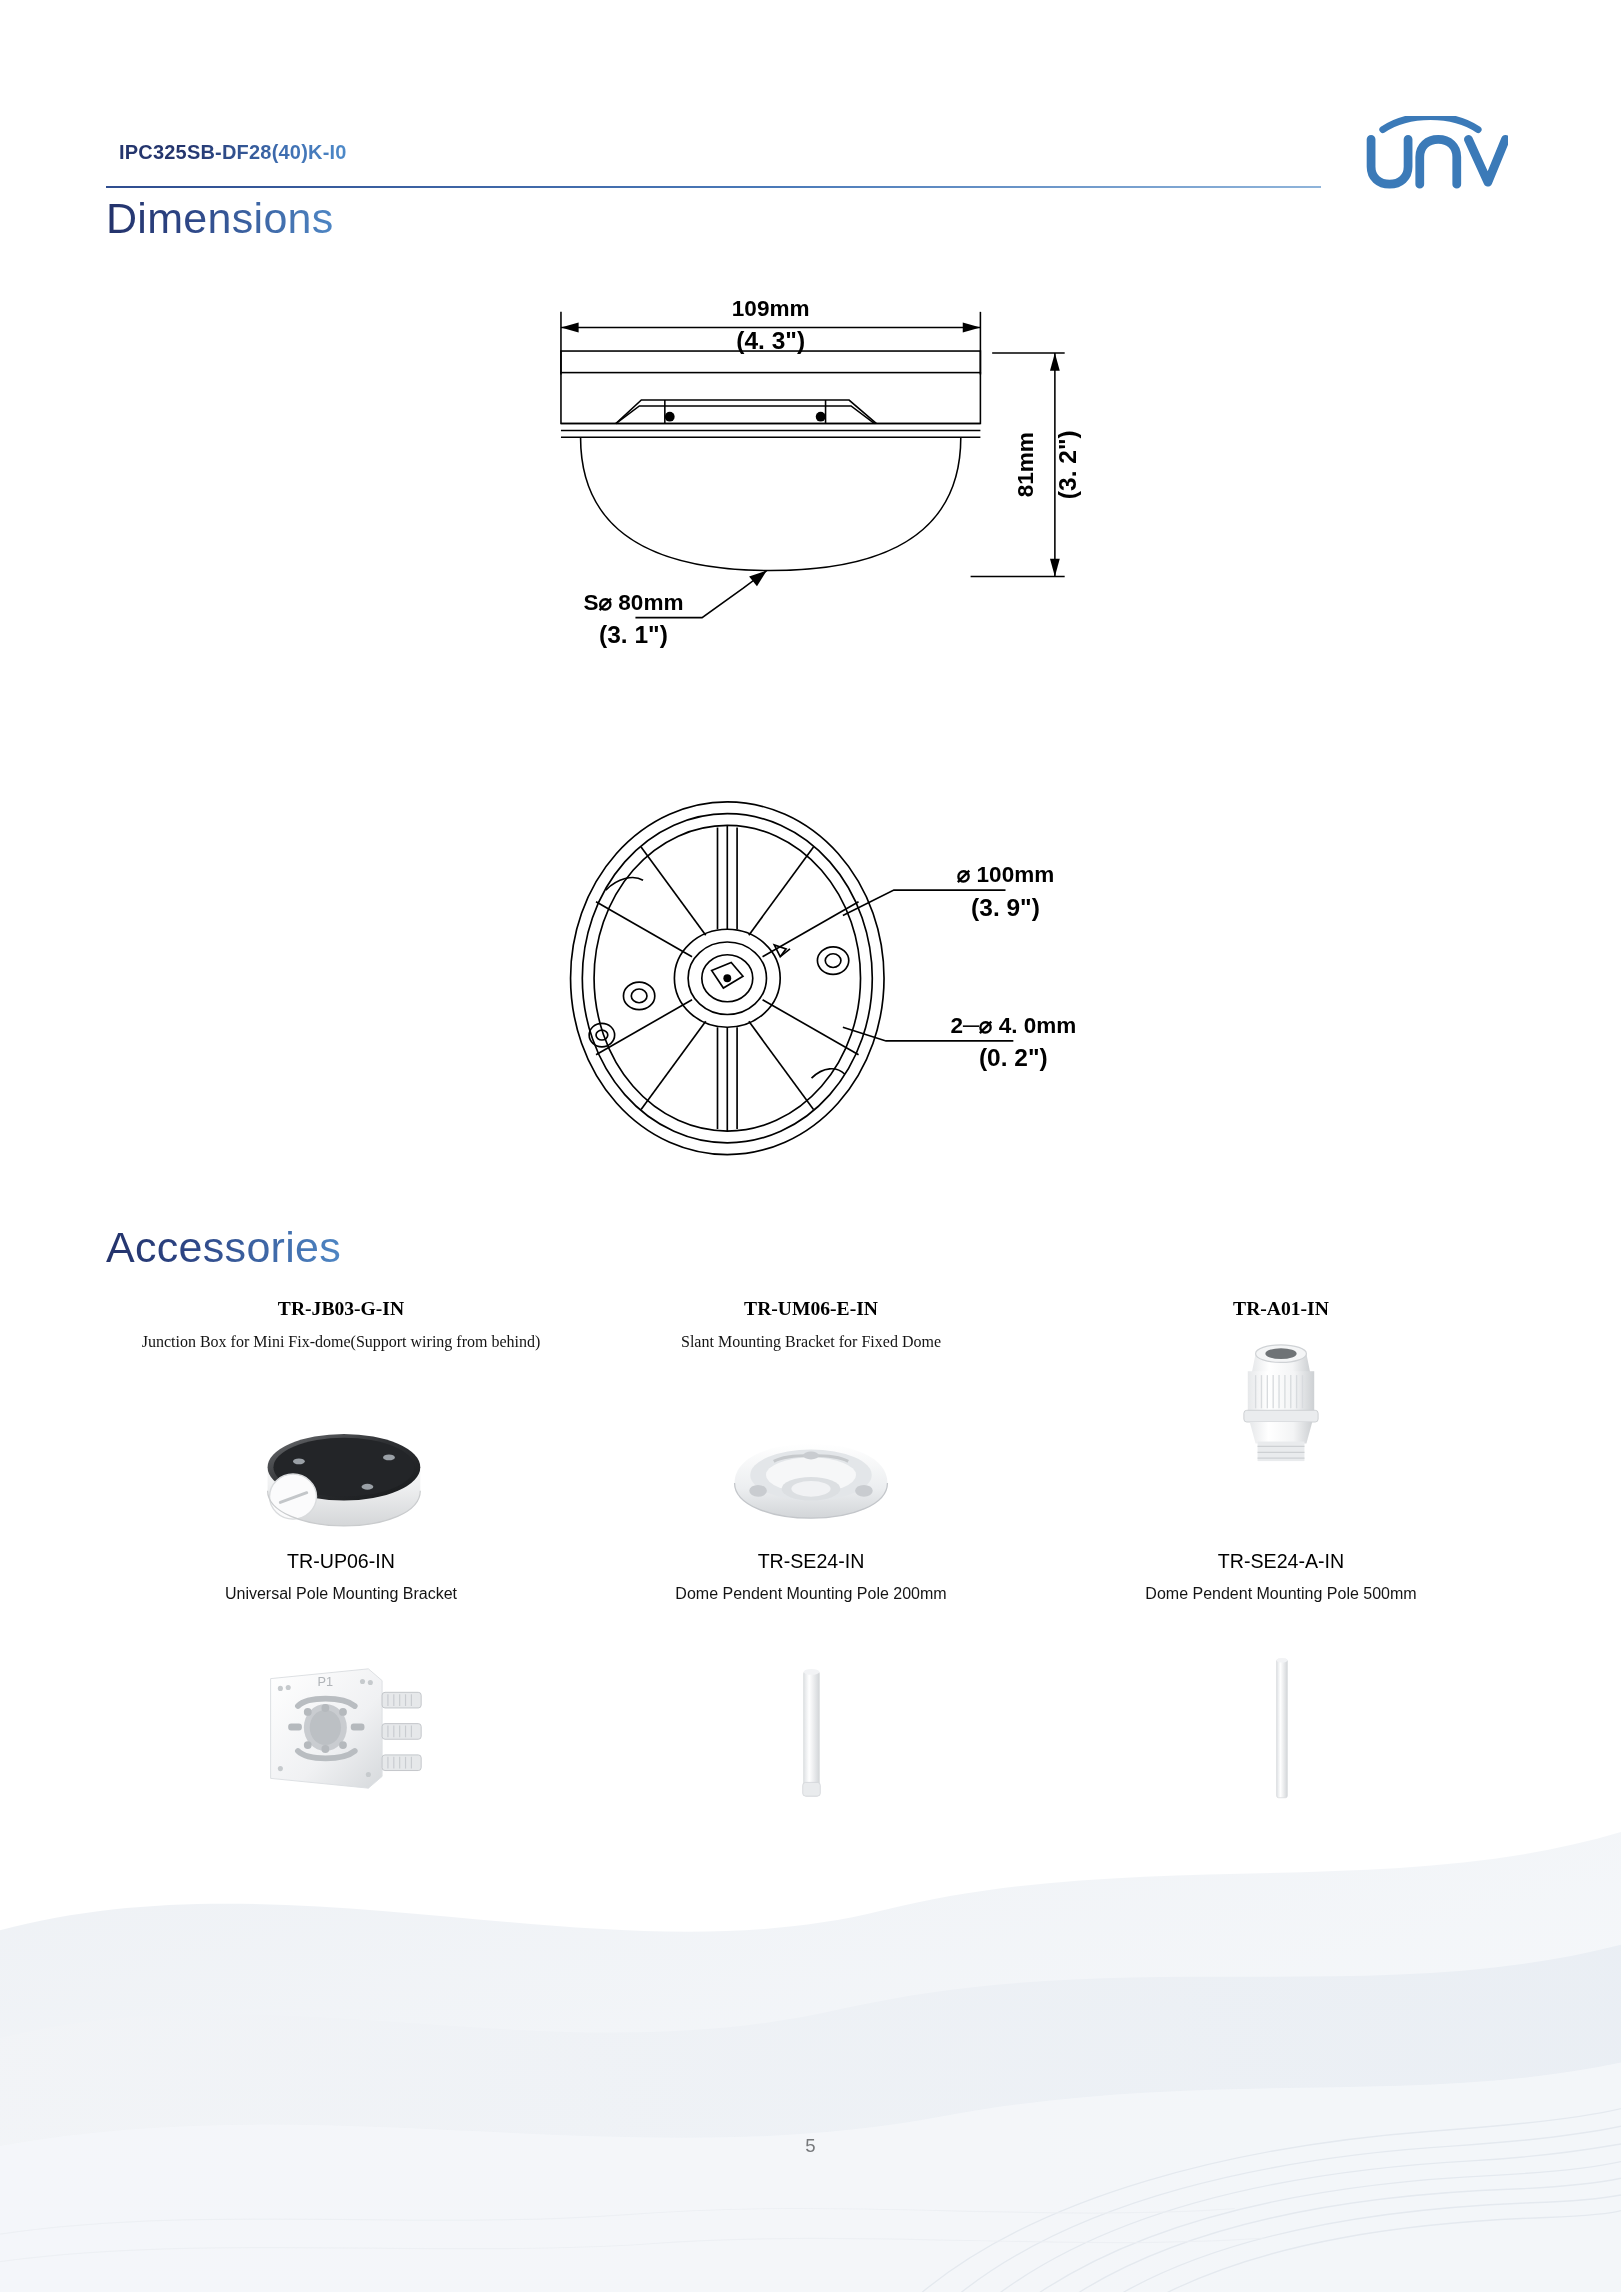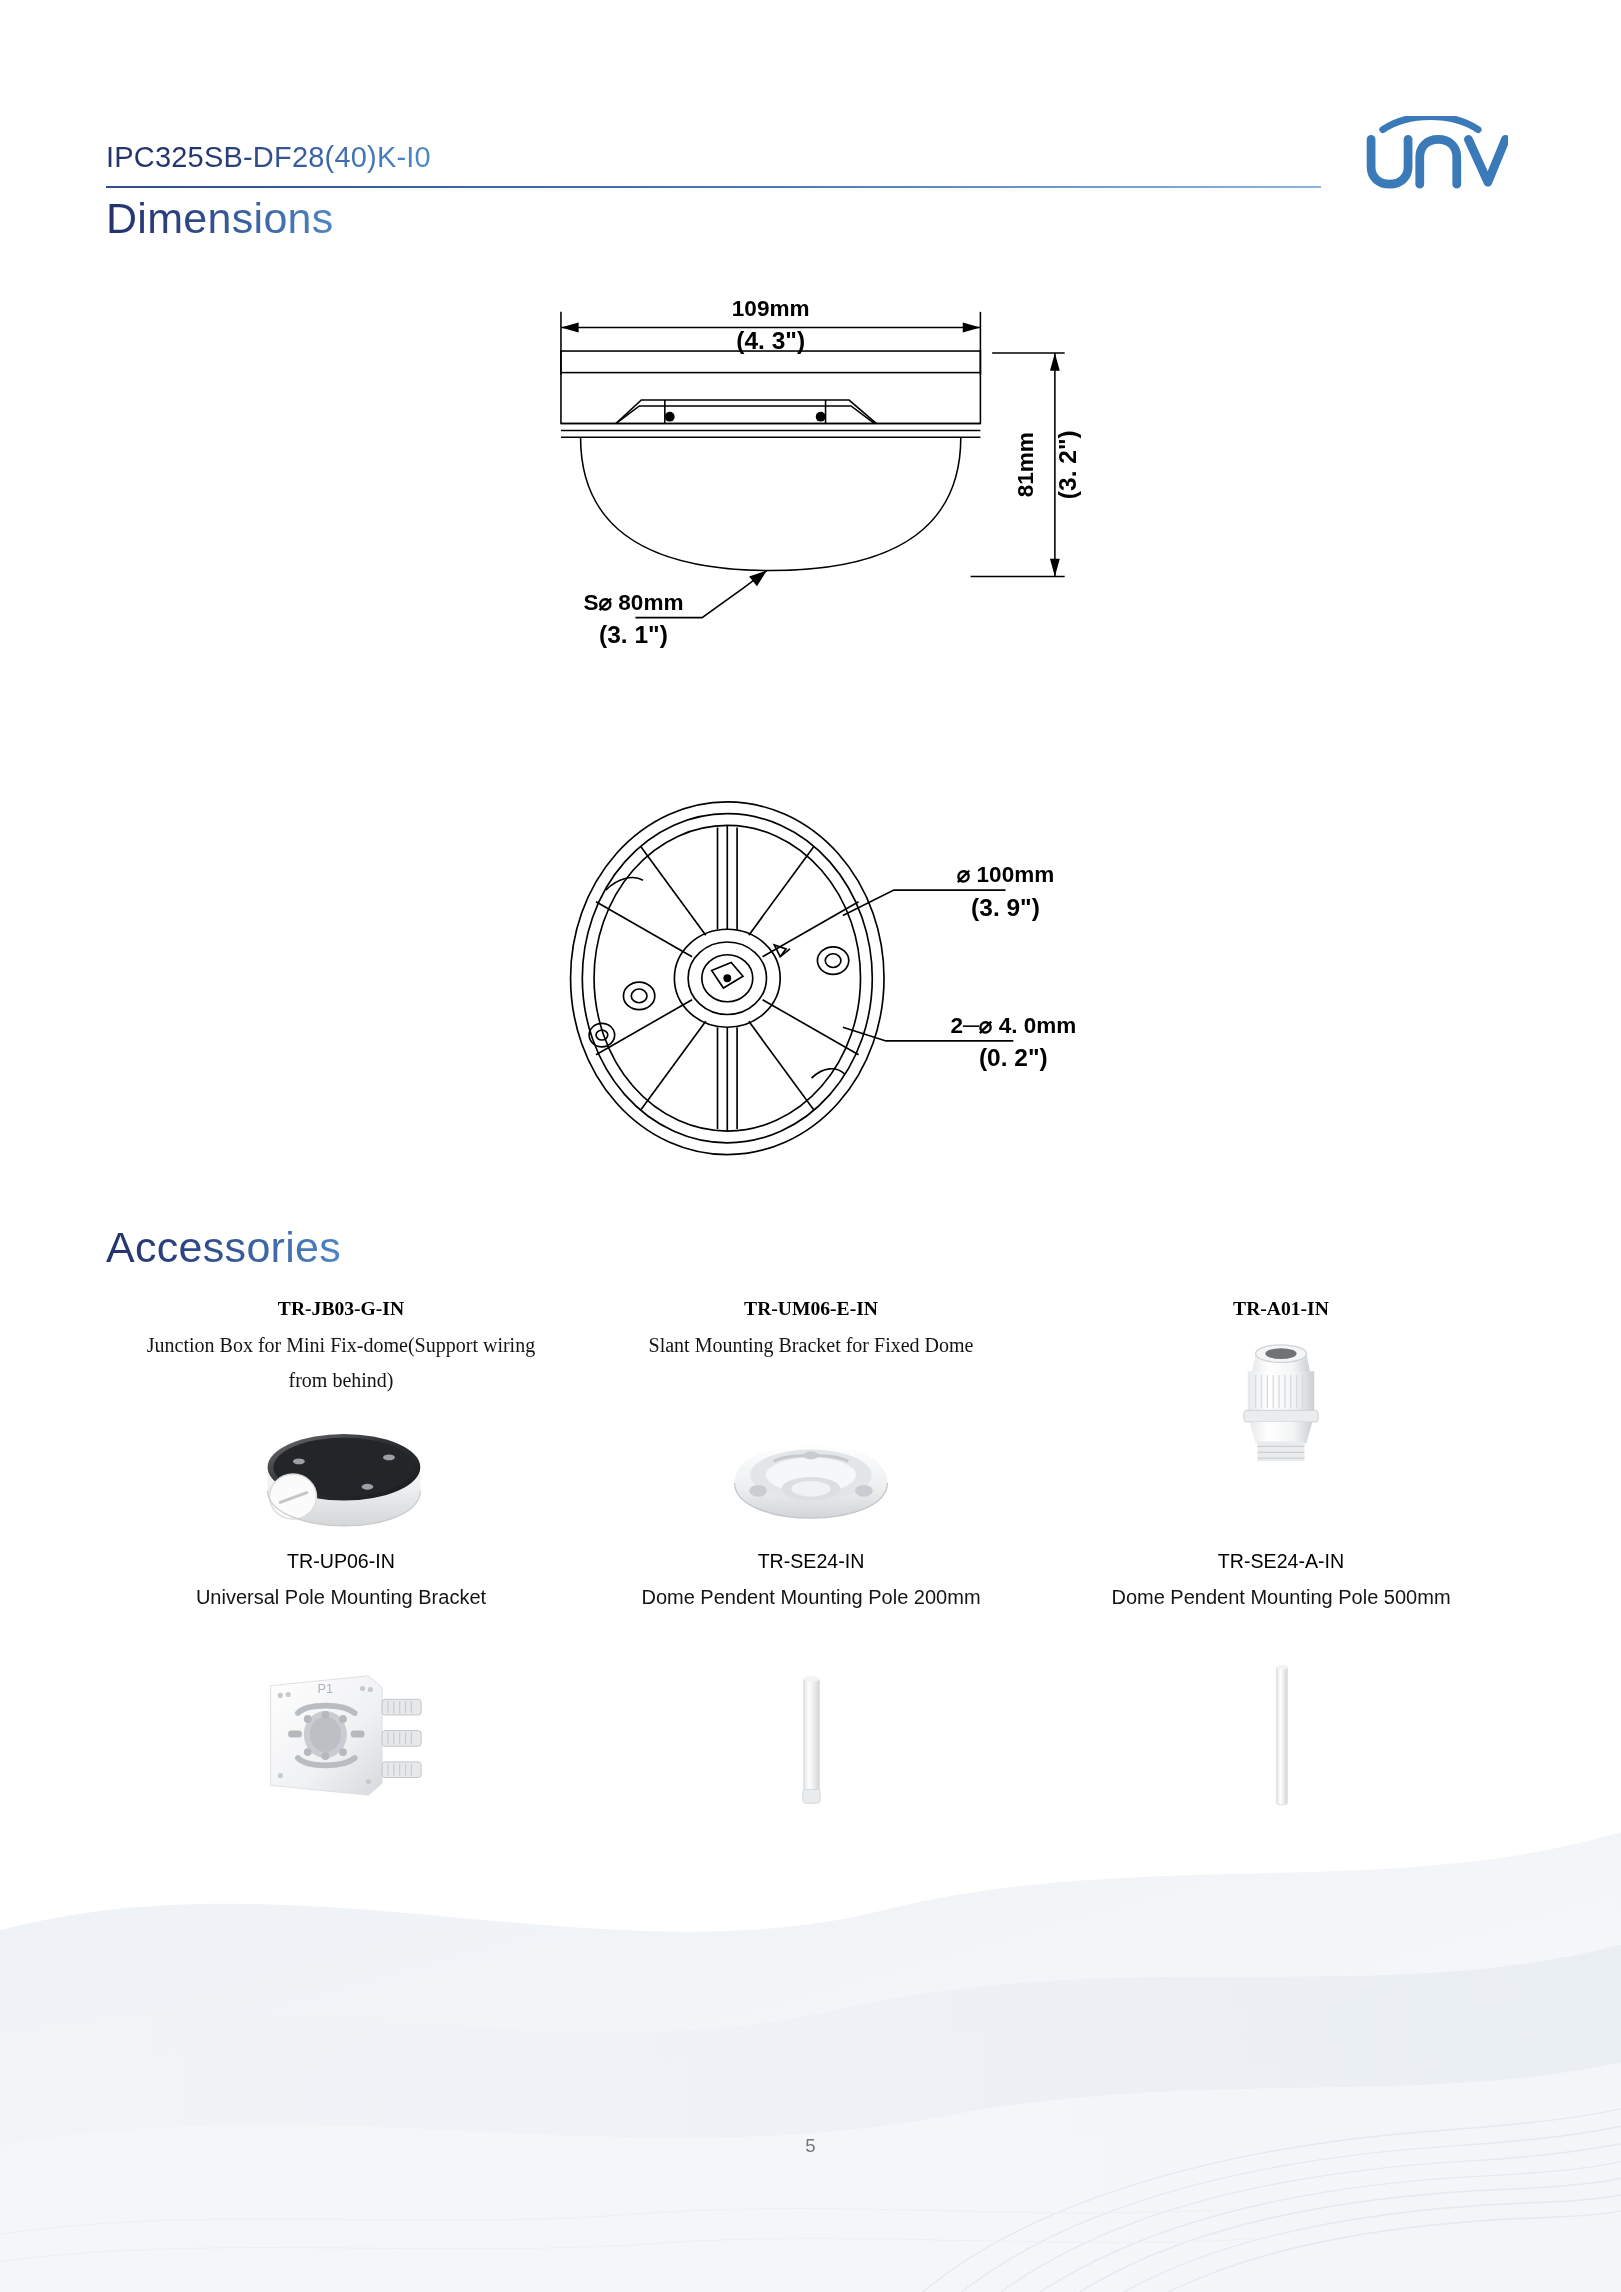--- a/index.html
+++ b/index.html
@@ -12,22 +12,22 @@
   }
 
   
   .bg-waves { position:absolute; left:0; bottom:0; width:1621px; height:608px; z-index:0; pointer-events:none; }
 
   .page { position:relative; z-index:2; width:1621px; height:2293px; }
 
   
   .header { position:absolute; left:0; top:61px; width:1621px; height:69px; }
   .header-title {
-    position:absolute; left:106px; top:80px;
-    font-size:29px; font-weight:normal; letter-spacing:0.2px;
+    position:absolute; left:119px; top:80px;
+    font-size:20px; font-weight:bold; letter-spacing:0.2px;
     background:linear-gradient(90deg,#24356d 0%,#24356d 30%,#3e6db0 72%,#4d8ac9 100%);
     -webkit-background-clip:text; background-clip:text; color:transparent;
     white-space:nowrap;
   }
   .header-rule {
     position:absolute; left:106px; top:125px; width:1215px; height:2px;
     background:linear-gradient(90deg,#2f4d8f 0%,#4a79b8 55%,#8fb4da 100%);
   }
   .logo { position:absolute; left:1351px; top:55px; width:157px; height:74px; }
 
@@ -50,21 +50,21 @@
   
   .acc-grid { position:absolute; left:106px; top:1294px; width:1411px; }
   .acc-row { display:flex; width:1411px; }
   .acc-cell { width:470px; display:flex; flex-direction:column; align-items:center; }
   .acc-model {
     font-size:19.6px; color:#000; text-align:center; line-height:1.55;
     margin-bottom:3.9px;
   }
   .row-bold .acc-model { font-weight:bold; }
   .acc-desc {
-    font-size:20px; color:#141414; text-align:center; line-height:1.72;
+    font-size:16px; color:#141414; text-align:center; line-height:1.72;
     max-width:421px; font-weight:normal;
   }
   .acc-img { margin-top:13.7px; display:flex; align-items:flex-end; justify-content:center; }
   .acc-img.tall { height:181px; }
   .acc-img.short { height:123px; }
 
   #acc-row-1 { margin-bottom:11.8px;font-family:Liberation Serif, serif; }
   #acc-row-2 { margin-top:3px; }
   #acc-row-1 .acc-desc { min-height:69px; }
 

